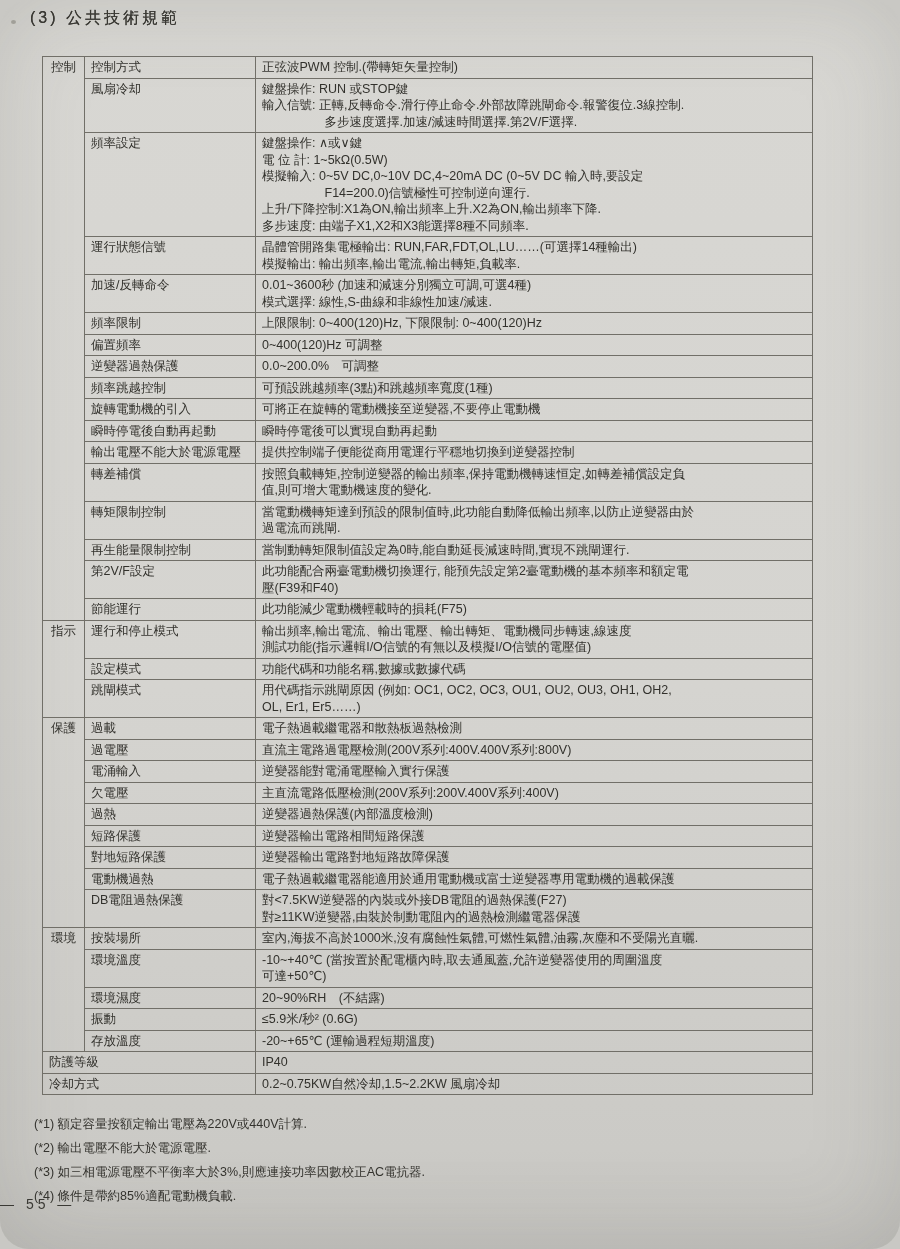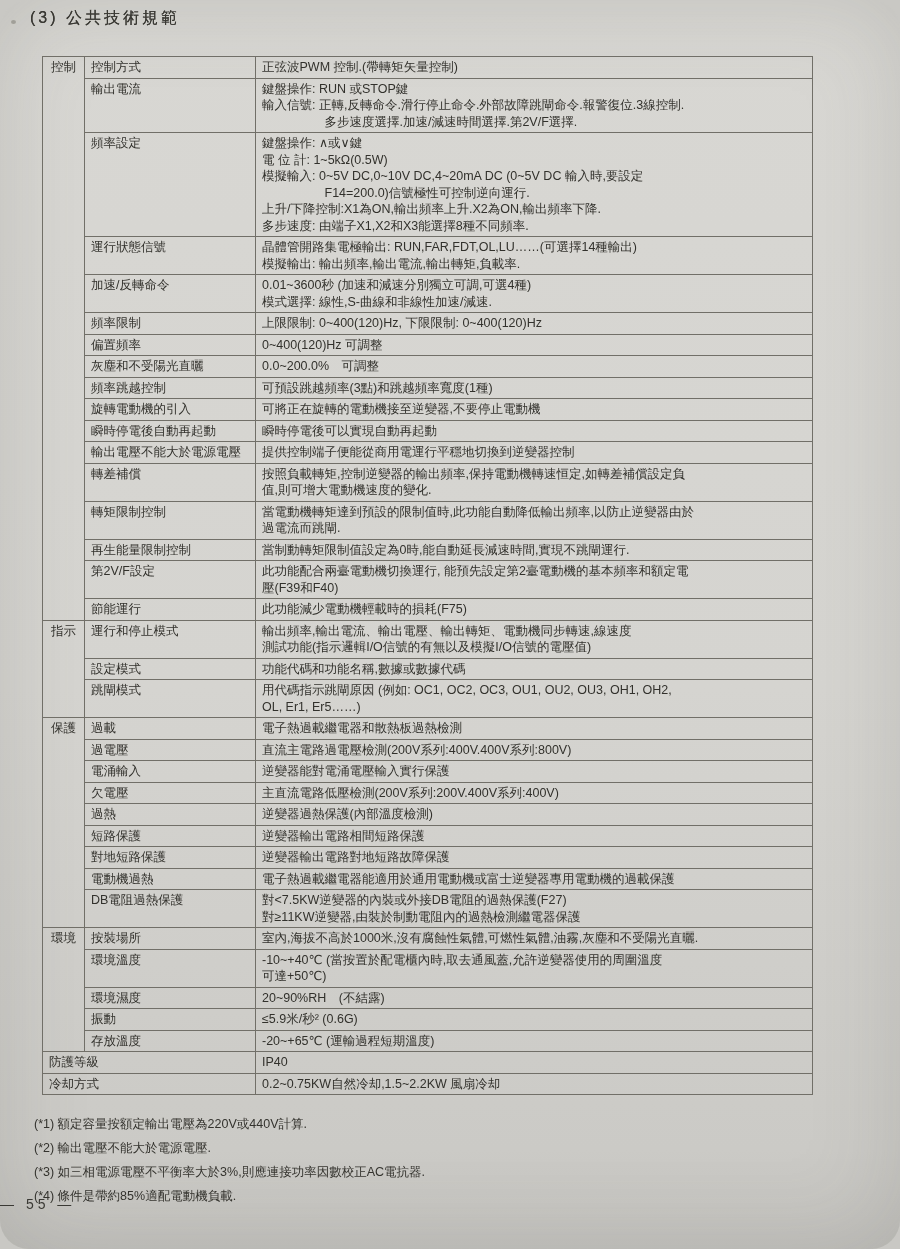--- a/index.html
+++ b/index.html
@@ -68,21 +68,21 @@
     </colgroup>
     <tbody>
         <tr>
           <td class="cat cat-first" rowspan="17">控制</td>
           <td class="item">控制方式</td>
           <td class="val">
             <div class="line">正弦波PWM 控制.(帶轉矩矢量控制)</div>
           </td>
         </tr>
         <tr>
-          <td class="item">輸出電流</td>
+          <td class="item">風扇冷却</td>
           <td class="val">
             <div class="line">鍵盤操作: RUN 或STOP鍵</div>
             <div class="line">輸入信號: 正轉,反轉命令.滑行停止命令.外部故障跳閘命令.報警復位.3線控制.</div>
             <div class="line">　　　　　多步速度選擇.加速/減速時間選擇.第2V/F選擇.</div>
           </td>
         </tr>
         <tr>
           <td class="item">頻率設定</td>
           <td class="val">
             <div class="line">鍵盤操作: ∧或∨鍵</div>
@@ -113,21 +113,21 @@
             <div class="line">上限限制: 0~400(120)Hz, 下限限制: 0~400(120)Hz</div>
           </td>
         </tr>
         <tr>
           <td class="item">偏置頻率</td>
           <td class="val">
             <div class="line">0~400(120)Hz 可調整</div>
           </td>
         </tr>
         <tr>
-          <td class="item">灰塵和不受陽光直曬</td>
+          <td class="item">逆變器過熱保護</td>
           <td class="val">
             <div class="line">0.0~200.0%　可調整</div>
           </td>
         </tr>
         <tr>
           <td class="item">頻率跳越控制</td>
           <td class="val">
             <div class="line">可預設跳越頻率(3點)和跳越頻率寬度(1種)</div>
           </td>
         </tr>

